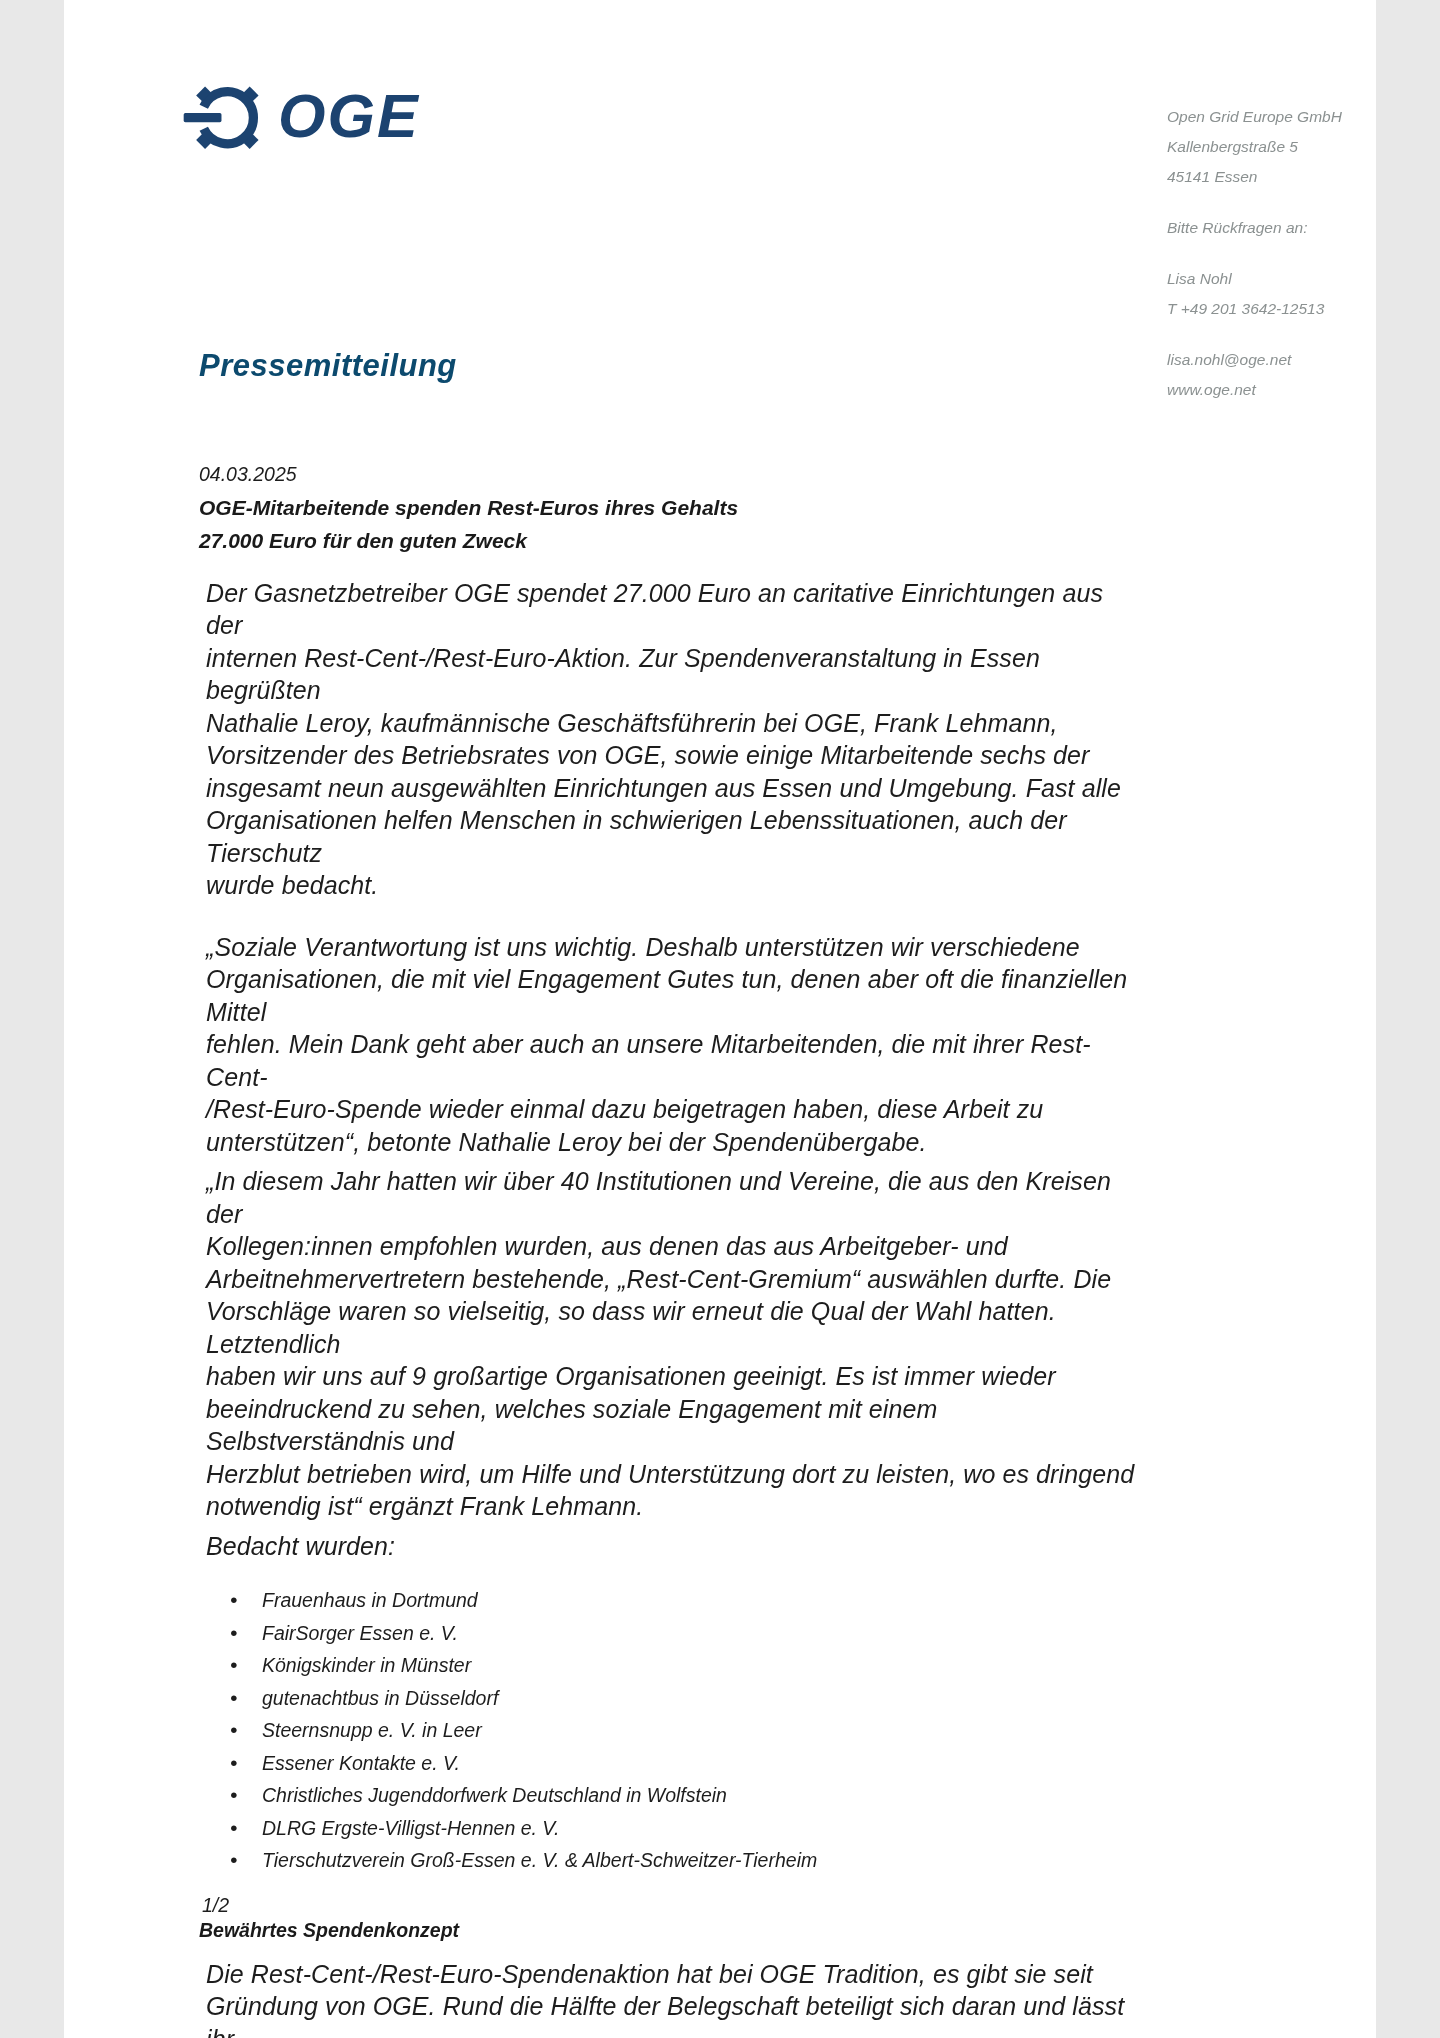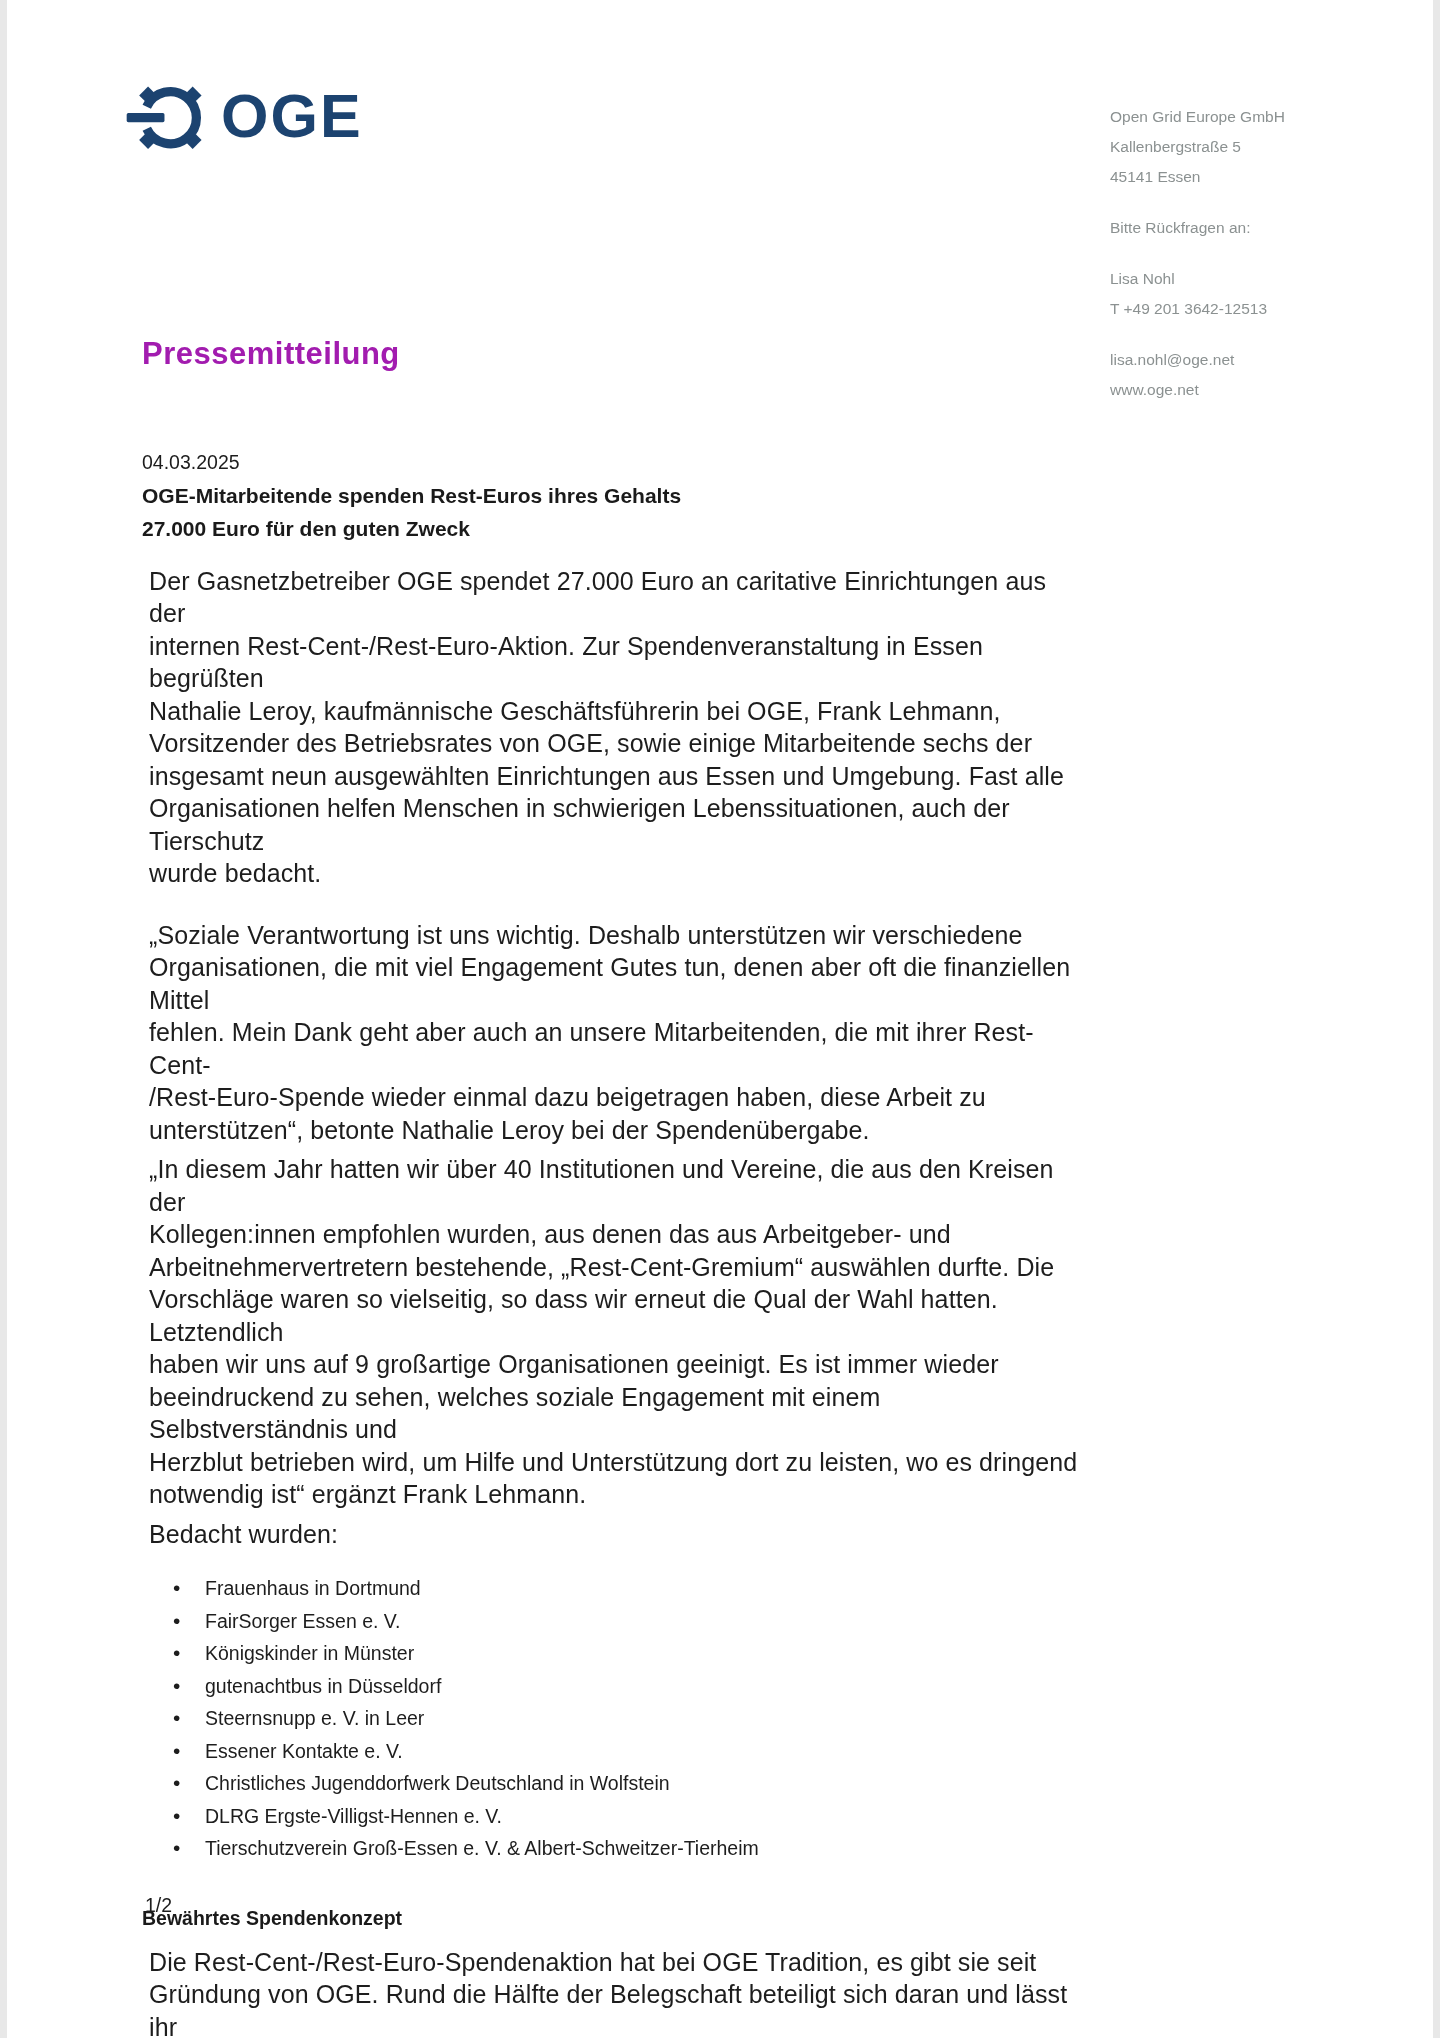--- a/index.html
+++ b/index.html
@@ -1,32 +1,33 @@
 <!DOCTYPE html>
 <html lang="de"><head>
 <meta charset="utf-8">
 <style>
   html,body { margin:0; padding:0; background:#e8e8e8; }
   .page {
-    position:relative; width:1426px; height:2038px; background:#ffffff;
+    position:relative; width:1312px; height:2038px; background:#ffffff;
     font-family:"Liberation Sans", sans-serif; color:#1d1d1d; overflow:hidden;
     margin:0 auto;
+    font-style:italic;
   }
   
   .logo { position:absolute; left:118px; top:68px; display:flex; align-items:center; gap:12px; }
   .logo svg { width:84px; height:96px; display:block; }
   .logo-text { font-size:61px; font-weight:700; color:#1c4370; letter-spacing:2px; line-height:1; }
   
   .contact { position:absolute; left:1103px; top:102px; width:300px;
              font-size:15.5px; line-height:30px; color:#8b9191; }
   .contact .group { margin-bottom:21px; }
   
   .main { position:absolute; left:135px; top:336px; width:948px; }
-  .kicker { font-size:31px; font-weight:700; line-height:36px; margin:0 0 74px 0;
-            letter-spacing:0.5px; color:#a21caf; }
+  .kicker { font-size:31px; font-weight:700; line-height:36px; margin:12px 0 74px 0;
+            letter-spacing:0.5px; color:#0c4a6e; }
   .meta { margin:0 0 20px 0; }
   .date { font-size:19.5px; line-height:32.5px; }
   .title-line { font-size:21px; font-weight:700; line-height:33px; color:#1a1a1a; }
   p.body-p { font-size:25px; line-height:32.5px; margin:7px; white-space:pre-line;
              letter-spacing:0.1px; }
   p.gap-after { margin-bottom:29px; }
   ul.orgs { list-style:none; margin:22px 0 0 0; padding:0;
             font-size:19.5px; line-height:32.5px; }
   ul.orgs li { position:relative; padding-left:63px; }
   ul.orgs li::before { content:"\2022"; position:absolute; left:31px; top:0;

